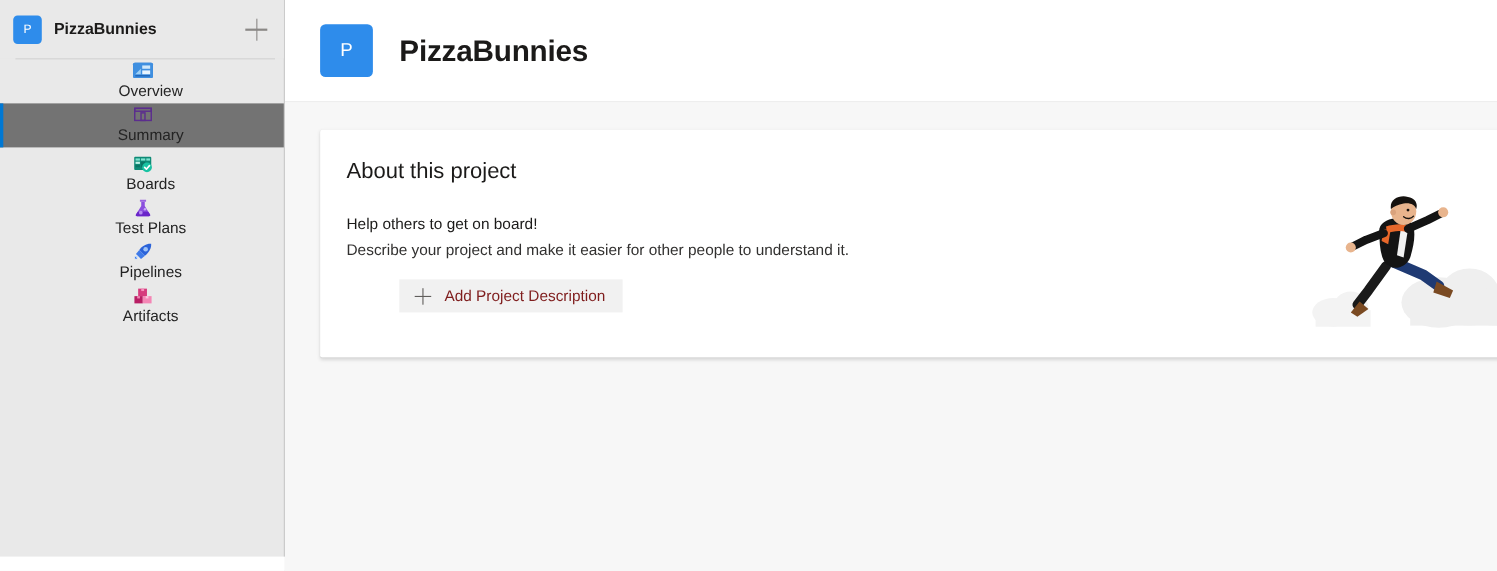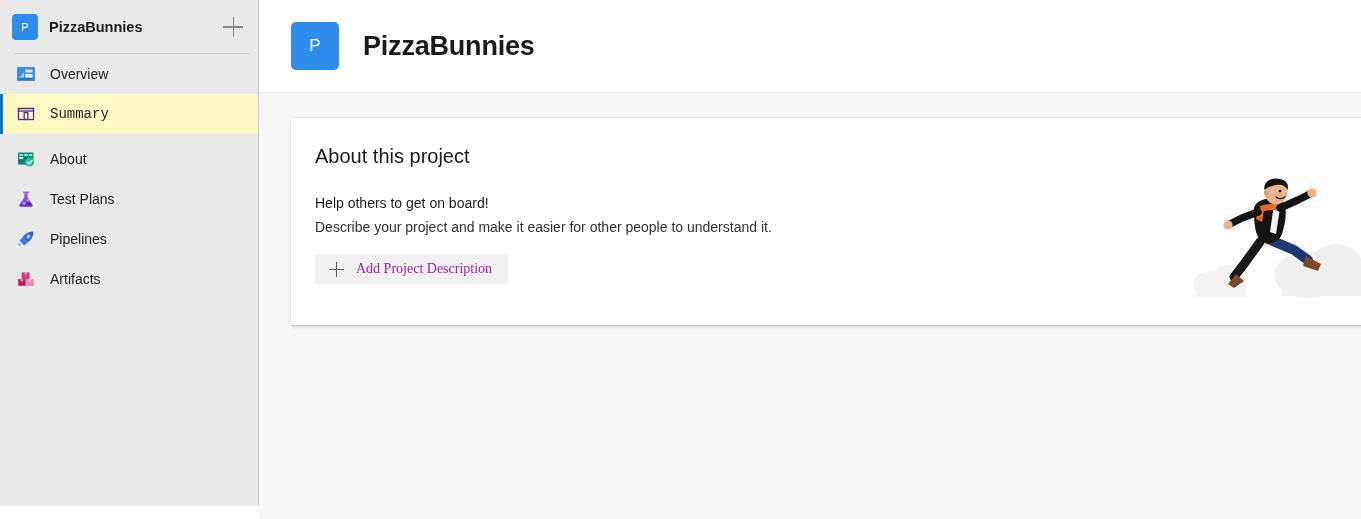--- a/index.html
+++ b/index.html
@@ -86,22 +86,23 @@
   .nav { padding-top: 0; flex: 1 1 auto; }
   .nav-item {
     position: relative;
     height: 40px;
     display: flex;
     align-items: center;
     padding-left: 16px;
     cursor: pointer;
     font-size: 14px;
     color: #242424;
-  }
-  .nav-item.selected { background: #fef9c3; font-family: Liberation Mono, monospace; }
+    flex-direction: column;
+  }
+  .nav-item.selected { background: #737373; }
   .nav-item.selected::before {
     content: "";
     position: absolute;
     left: 0; top: 0; bottom: 0;
     width: 3px;
     background: #0078d4;
   }
   .nav-item .ico {
     width: 20px;
     height: 20px;
@@ -186,23 +187,24 @@
   }
   .add-btn {
     margin-top: 19px;
     height: 30px;
     display: inline-flex;
     align-items: center;
     background: #f1f1f1;
     border: none;
     padding: 0 16px 0 14px;
     font-size: 14px;
-    color: #a21caf;
-    font-family: Liberation Serif, serif;
+    color: #7f1d1d;
+    font-family: Liberation Sans, sans-serif;
     cursor: pointer;
+    margin-left: 48px;
   }
   .add-btn .plus {
     position: relative;
     width: 15px;
     height: 15px;
     margin-right: 12px;
     flex: 0 0 15px;
   }
   .add-btn .plus::before, .add-btn .plus::after {
     content: "";
@@ -283,21 +285,21 @@
             <rect x="3.2" y="5" width="4" height="2" fill="#7fe3cf"></rect>
             <rect x="8.1" y="5" width="4" height="2" fill="#7fe3cf"></rect>
             <rect x="13" y="5" width="3.4" height="2" fill="#7fe3cf"></rect>
             <rect x="3.2" y="8" width="4" height="2" fill="#bdf3e7"></rect>
             <rect x="8.1" y="8" width="4" height="5" fill="#0a7565"></rect>
             <rect x="3.2" y="11" width="4" height="2" fill="#0a7565"></rect>
             <circle cx="13.6" cy="13.1" r="4.4" fill="#19c3a3"></circle>
             <path d="M11.5 13.2 L13.1 14.8 L15.9 11.6" fill="none" stroke="#ffffff" stroke-width="1.5" stroke-linecap="round" stroke-linejoin="round"></path>
           </svg>
         </span>
-        <span class="lbl">About</span>
+        <span class="lbl">Boards</span>
       </div>
 
 
       <div class="nav-item">
         <span class="ico">
           <svg viewBox="0 0 20 20" width="20" height="20">
             <rect x="7.2" y="2.6" width="5.6" height="1.8" fill="#9a63e0"></rect>
             <path d="M8.4 4.4 L8.4 8.2 L3.6 16 C3.1 16.8 3.7 17.6 4.6 17.6 L15.4 17.6 C16.3 17.6 16.9 16.8 16.4 16 L11.6 8.2 L11.6 4.4 Z" fill="#8a4ede"></path>
             <path d="M5.2 13.4 L14.8 13.4 L16.4 16 C16.9 16.8 16.3 17.6 15.4 17.6 L4.6 17.6 C3.7 17.6 3.1 16.8 3.6 16 Z" fill="#6a25c9"></path>
             <circle cx="8" cy="14.3" r="1.7" fill="#b58af0"></circle>

